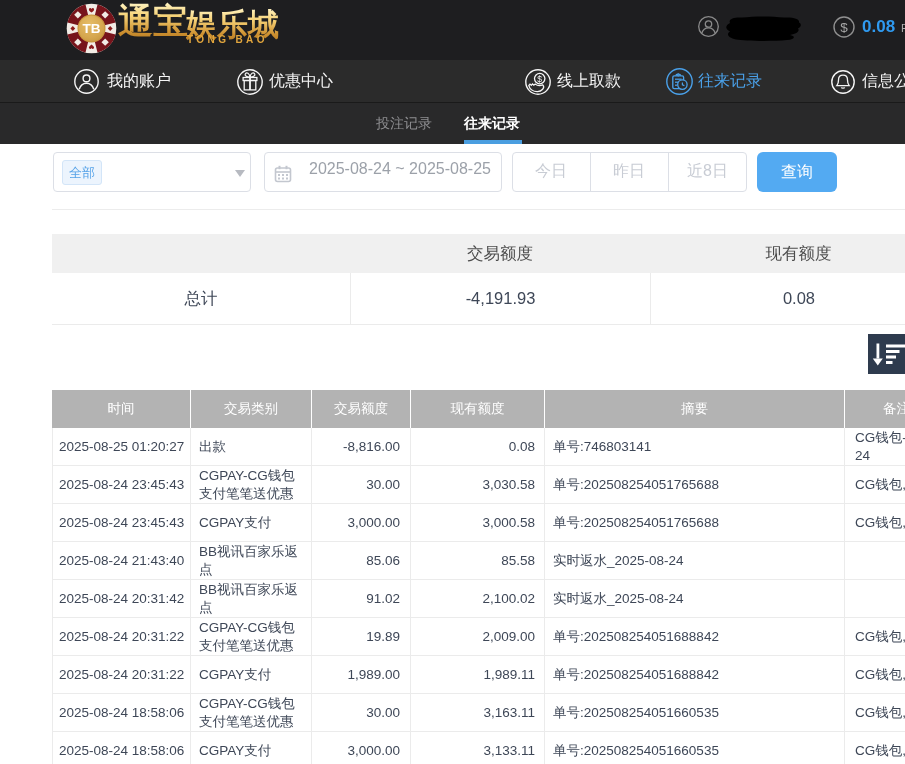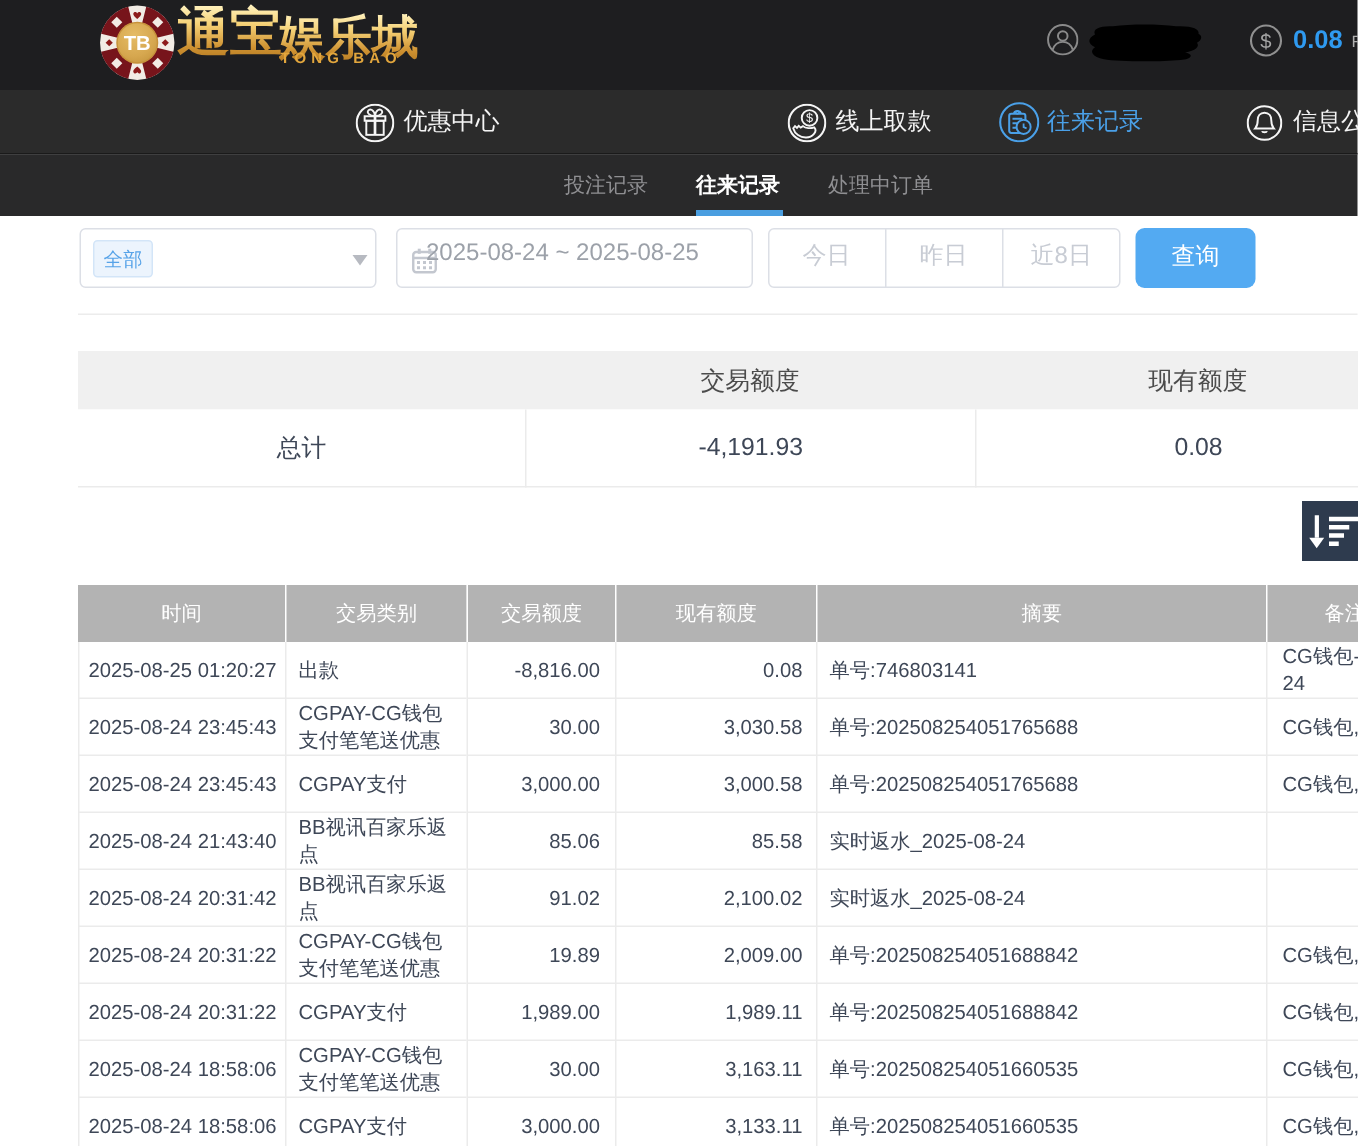--- a/index.html
+++ b/index.html
@@ -31,21 +31,21 @@
 .tab { position:absolute; top:0; height:41px; line-height:41px; font-size:14px; color:#8f8f92; }
 .tab.on { color:#ffffff; font-weight:bold; }
 #tabline { position:absolute; left:464px; top:37px; width:58px; height:4px; background:#4a9ee0; }
 
 .box { position:absolute; top:152px; height:40px; border:1px solid #dcdfe6; border-radius:4px; background:#fff; }
 #seltag { position:absolute; left:62px; top:160px; width:40px; height:25px; background:#ecf4fd;
   border:1px solid #d3e5f8; border-radius:3px; font-size:13px; color:#57a3e8;
   display:flex; align-items:center; justify-content:center; }
 #selcaret { position:absolute; left:235px; top:170px; width:0; height:0;
   border-left:5.5px solid transparent; border-right:5.5px solid transparent; border-top:7px solid #b7bac1; }
-#datetxt { position:absolute; left:284px; top:160px; font-size:16px; color:#9ca1a9; }
+#datetxt { position:absolute; left:309px; top:160px; font-size:16px; color:#9ca1a9; }
 .qbtn { position:absolute; top:152px; height:40px; line-height:38px; text-align:center;
   font-size:16px; color:#c8ccd4; }
 .qdiv { position:absolute; top:152px; width:1px; height:40px; background:#dcdfe6; }
 #search { position:absolute; left:757px; top:152px; width:80px; height:40px; background:#53aaf2;
   border-radius:6px; color:#fff; font-size:16px; text-align:center; line-height:40px; }
 #filterline { position:absolute; left:52px; top:209px; width:853px; height:1px; background:#ececec; }
 
 #sumtab { position:absolute; left:52px; top:234px; width:895px; border-collapse:separate; border-spacing:0;
   table-layout:fixed; }
 #sumtab th { height:39px; background:#f0f0f0; font-size:16.5px; font-weight:normal; color:#4c4c4c; text-align:center; }
@@ -119,20 +119,28 @@
 
   <svg class="abs" style="left:833px;top:16px" width="22" height="22" viewBox="0 0 22 22">
     <circle cx="11" cy="11" r="10" fill="none" stroke="#909090" stroke-width="1.4"></circle>
     <text x="11" y="16" font-size="13.5" fill="#a5a5a5" text-anchor="middle" font-family="Liberation Sans, sans-serif">$</text>
   </svg>
   <div id="balance">0.08</div>
   <div id="rmb">RMB</div>
 </div>
 
 <div id="mainnav">
+  <div class="navitem" style="left:74px">
+    <svg width="25" height="25" viewBox="0 0 25 25" style="margin-right:8px">
+      <circle cx="12.5" cy="12.5" r="11.7" fill="none" stroke="#f5f5f5" stroke-width="1.4"></circle>
+      <circle cx="12.5" cy="9.4" r="3.4" fill="none" stroke="#f5f5f5" stroke-width="1.4"></circle>
+      <path d="M5.2 20.3 C6.5 15.8 9.6 14.2 12.5 14.2 C15.4 14.2 18.5 15.8 19.8 20.3" fill="none" stroke="#f5f5f5" stroke-width="1.4"></path>
+    </svg>
+    <span>我的账户</span>
+  </div>
   <div class="navitem" style="left:237px">
     <svg width="26" height="26" viewBox="0 0 26 26" style="margin-right:6px">
       <circle cx="13" cy="13" r="12.2" fill="none" stroke="#f5f5f5" stroke-width="1.4"></circle>
       <rect x="6.1" y="8.5" width="13.8" height="3" fill="none" stroke="#f5f5f5" stroke-width="1.3"></rect>
       <rect x="7.2" y="11.5" width="11.6" height="9.4" fill="none" stroke="#f5f5f5" stroke-width="1.3"></rect>
       <line x1="13" y1="8.5" x2="13" y2="20.9" stroke="#f5f5f5" stroke-width="1.8"></line>
       <path d="M13 8.2 C9.3 8.2 7.4 6.3 8.5 4.7 C9.6 3.2 12.5 4.1 13 8.2 C13.5 4.1 16.4 3.2 17.5 4.7 C18.6 6.3 16.7 8.2 13 8.2 Z" fill="none" stroke="#f5f5f5" stroke-width="1.2"></path>
     </svg>
     <span>优惠中心</span>
   </div>
@@ -165,21 +173,20 @@
       <path d="M12 5.2 C9 5.2 7.5 7.5 7.5 10 C7.5 13.5 6.5 14.8 5.8 15.6 L18.2 15.6 C17.5 14.8 16.5 13.5 16.5 10 C16.5 7.5 15 5.2 12 5.2 Z" fill="none" stroke="#f5f5f5" stroke-width="1.3"></path>
       <path d="M10.4 17.4 C10.6 18.4 13.4 18.4 13.6 17.4" fill="none" stroke="#f5f5f5" stroke-width="1.3"></path>
     </svg>
     <span>信息公</span>
   </div>
 </div>
 
 <div id="subnav">
   <div class="tab" style="left:376px">投注记录</div>
   <div class="tab on" style="left:464px">往来记录</div>
-  <div class="tab" style="left:552px">处理中订单</div>
   <div id="tabline"></div>
 </div>
 
 <div class="box" style="left:53px;width:198px"></div>
 <div id="seltag">全部</div>
 <div id="selcaret"></div>
 <div class="box" style="left:264px;width:238px"></div>
 <svg class="abs" style="left:274px;top:165px" width="18" height="18" viewBox="0 0 18 18">
   <rect x="1.5" y="3" width="15" height="13.5" rx="2" fill="none" stroke="#c3c7cf" stroke-width="1.6"></rect>
   <line x1="1.5" y1="7" x2="16.5" y2="7" stroke="#c3c7cf" stroke-width="1.6"></line>

